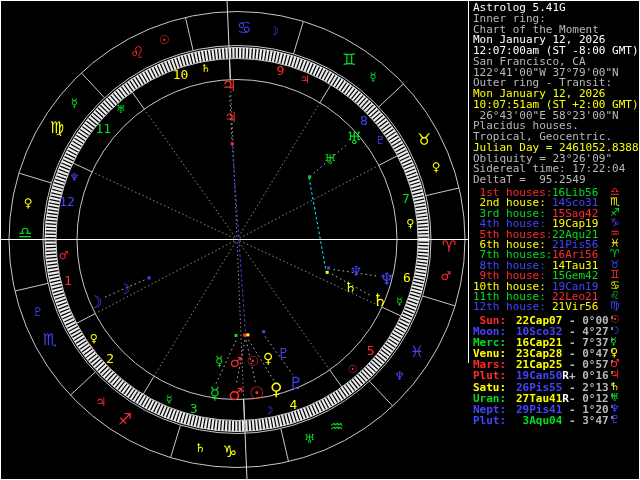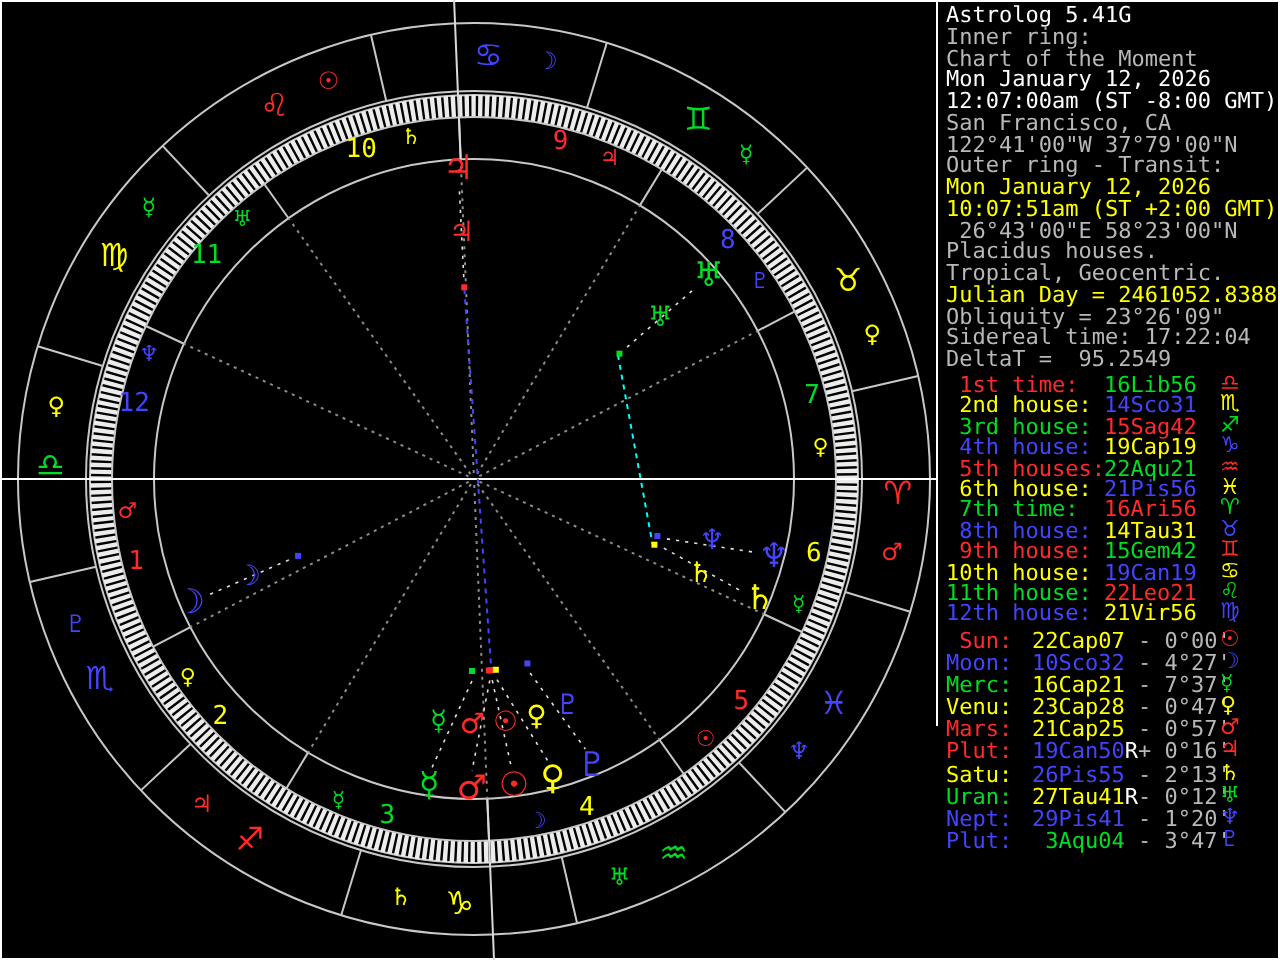--- a/index.html
+++ b/index.html
@@ -5,21 +5,21 @@
   html,body{margin:0;padding:0;background:#222;}
   .screen{position:relative;width:640px;height:480px;background:#000;outline:1px solid #fff;outline-offset:-1px;overflow:hidden;}
   .wheelbox{position:absolute;left:0;top:0;width:468px;height:480px;}
   .panel{position:absolute;left:468px;top:0;width:172px;height:363px;border-left:1px solid #fff;box-sizing:border-box;
          font-family:"DejaVu Sans Mono",monospace;font-size:11px;color:#b8b8b8;}
   .info{position:absolute;left:4px;top:3px;line-height:10.75px;white-space:pre;}
   .housesec{position:absolute;left:4px;top:186px;}
   .planetsec{position:absolute;left:4px;top:314px;}
   .statsec{position:absolute;left:4px;top:425px;line-height:10.75px;white-space:pre;}
   .prow{position:relative;height:10.4px;white-space:pre;}
-  .prow2{position:relative;height:11.1px;white-space:pre;}
+  .prow2{position:relative;height:11.1px;white-space:pre;font-weight:bold;}
   .val{position:absolute;left:79px;top:0;}
   .vgrp{position:absolute;left:43px;top:0;}
   .delta{position:absolute;left:96px;top:0;}
   .pg{position:absolute;left:137px;top:-1px;font-family:"DejaVu Sans",sans-serif;font-size:11px;}
   .c-red{color:#ff2a2a}.c-yellow{color:#ffff00}.c-green{color:#00dd22}.c-blue{color:#4444ff}
   .c-gray{color:#b8b8b8}.c-white{color:#ffffff}
   svg text{user-select:none;}
 </style>
 </head>
 <body>
@@ -160,27 +160,27 @@
         <text x="386.9949214247055" y="278.57075052768266" fill="#4444ff" font-size="17" font-family="&quot;DejaVu Sans&quot;, sans-serif" text-anchor="middle" dominant-baseline="central">♆</text>
         <rect x="262.17693525788894" y="330.21898462489384" width="3" height="3" fill="#4444ff"></rect>
         <line x1="265.0663589692373" y1="336.5220567407737" x2="292.63627494713995" y2="374.48372090739775" stroke="#e0e0e0" stroke-width="0.8" stroke-dasharray="1.6 3"></line>
         <text x="283.87165629108364" y="353.21916213431456" fill="#4444ff" font-size="14" font-family="&quot;DejaVu Sans&quot;, sans-serif" text-anchor="middle" dominant-baseline="central">♇</text>
         <text x="296.06590833429243" y="382.8046352099086" fill="#4444ff" font-size="17" font-family="&quot;DejaVu Sans&quot;, sans-serif" text-anchor="middle" dominant-baseline="central">♇</text>
       </svg>
   </div>
   <div class="panel">
     <div class="info" id="info"><div class="c-white">Astrolog 5.41G</div><div class="c-gray">Inner ring:</div><div class="c-gray">Chart of the Moment</div><div class="c-white">Mon January 12, 2026</div><div class="c-white">12:07:00am (ST -8:00 GMT)</div><div class="c-gray">San Francisco, CA</div><div class="c-gray">122°41'00"W 37°79'00"N</div><div class="c-gray">Outer ring - Transit:</div><div class="c-yellow">Mon January 12, 2026</div><div class="c-yellow">10:07:51am (ST +2:00 GMT)</div><div class="c-gray"> 26°43'00"E 58°23'00"N</div><div class="c-gray">Placidus houses.</div><div class="c-gray">Tropical, Geocentric.</div><div class="c-yellow">Julian Day = 2461052.8388</div><div class="c-gray">Obliquity = 23°26'09"</div><div class="c-gray">Sidereal time: 17:22:04</div><div class="c-gray">DeltaT =  95.2549</div></div>
     <div class="housesec" id="houses">
-        <div class="prow"><span class="c-red"> 1st time:</span><span class="val c-green">16Lib56</span><span class="pg c-red">♎</span></div>
+        <div class="prow"><span class="c-red"> 1st houses:</span><span class="val c-green">16Lib56</span><span class="pg c-red">♎</span></div>
         <div class="prow"><span class="c-yellow"> 2nd house:</span><span class="val c-blue">14Sco31</span><span class="pg c-yellow">♏</span></div>
         <div class="prow"><span class="c-green"> 3rd house:</span><span class="val c-red">15Sag42</span><span class="pg c-green">♐</span></div>
         <div class="prow"><span class="c-blue"> 4th house:</span><span class="val c-yellow">19Cap19</span><span class="pg c-blue">♑</span></div>
         <div class="prow"><span class="c-red"> 5th houses:</span><span class="val c-green">22Aqu21</span><span class="pg c-red">♒</span></div>
         <div class="prow"><span class="c-yellow"> 6th house:</span><span class="val c-blue">21Pis56</span><span class="pg c-yellow">♓</span></div>
-        <div class="prow"><span class="c-green"> 7th time:</span><span class="val c-red">16Ari56</span><span class="pg c-green">♈</span></div>
+        <div class="prow"><span class="c-green"> 7th houses:</span><span class="val c-red">16Ari56</span><span class="pg c-green">♈</span></div>
         <div class="prow"><span class="c-blue"> 8th house:</span><span class="val c-yellow">14Tau31</span><span class="pg c-blue">♉</span></div>
         <div class="prow"><span class="c-red"> 9th house:</span><span class="val c-green">15Gem42</span><span class="pg c-red">♊</span></div>
         <div class="prow"><span class="c-yellow">10th house:</span><span class="val c-blue">19Can19</span><span class="pg c-yellow">♋</span></div>
         <div class="prow"><span class="c-green">11th house:</span><span class="val c-red">22Leo21</span><span class="pg c-green">♌</span></div>
         <div class="prow"><span class="c-blue">12th house:</span><span class="val c-yellow">21Vir56</span><span class="pg c-blue">♍</span></div>
       </div>
     <div class="planetsec" id="planets">
         <div class="prow2"><span class="c-red"> Sun:</span><span class="vgrp"><span class="c-yellow">22Cap07</span><span class="c-white"></span></span><span class="delta c-gray">- 0°00'</span><span class="pg c-red">☉</span></div>
         <div class="prow2"><span class="c-blue">Moon:</span><span class="vgrp"><span class="c-blue">10Sco32</span><span class="c-white"></span></span><span class="delta c-gray">- 4°27'</span><span class="pg c-blue">☽</span></div>
         <div class="prow2"><span class="c-green">Merc:</span><span class="vgrp"><span class="c-yellow">16Cap21</span><span class="c-white"></span></span><span class="delta c-gray">- 7°37'</span><span class="pg c-green">☿</span></div>

